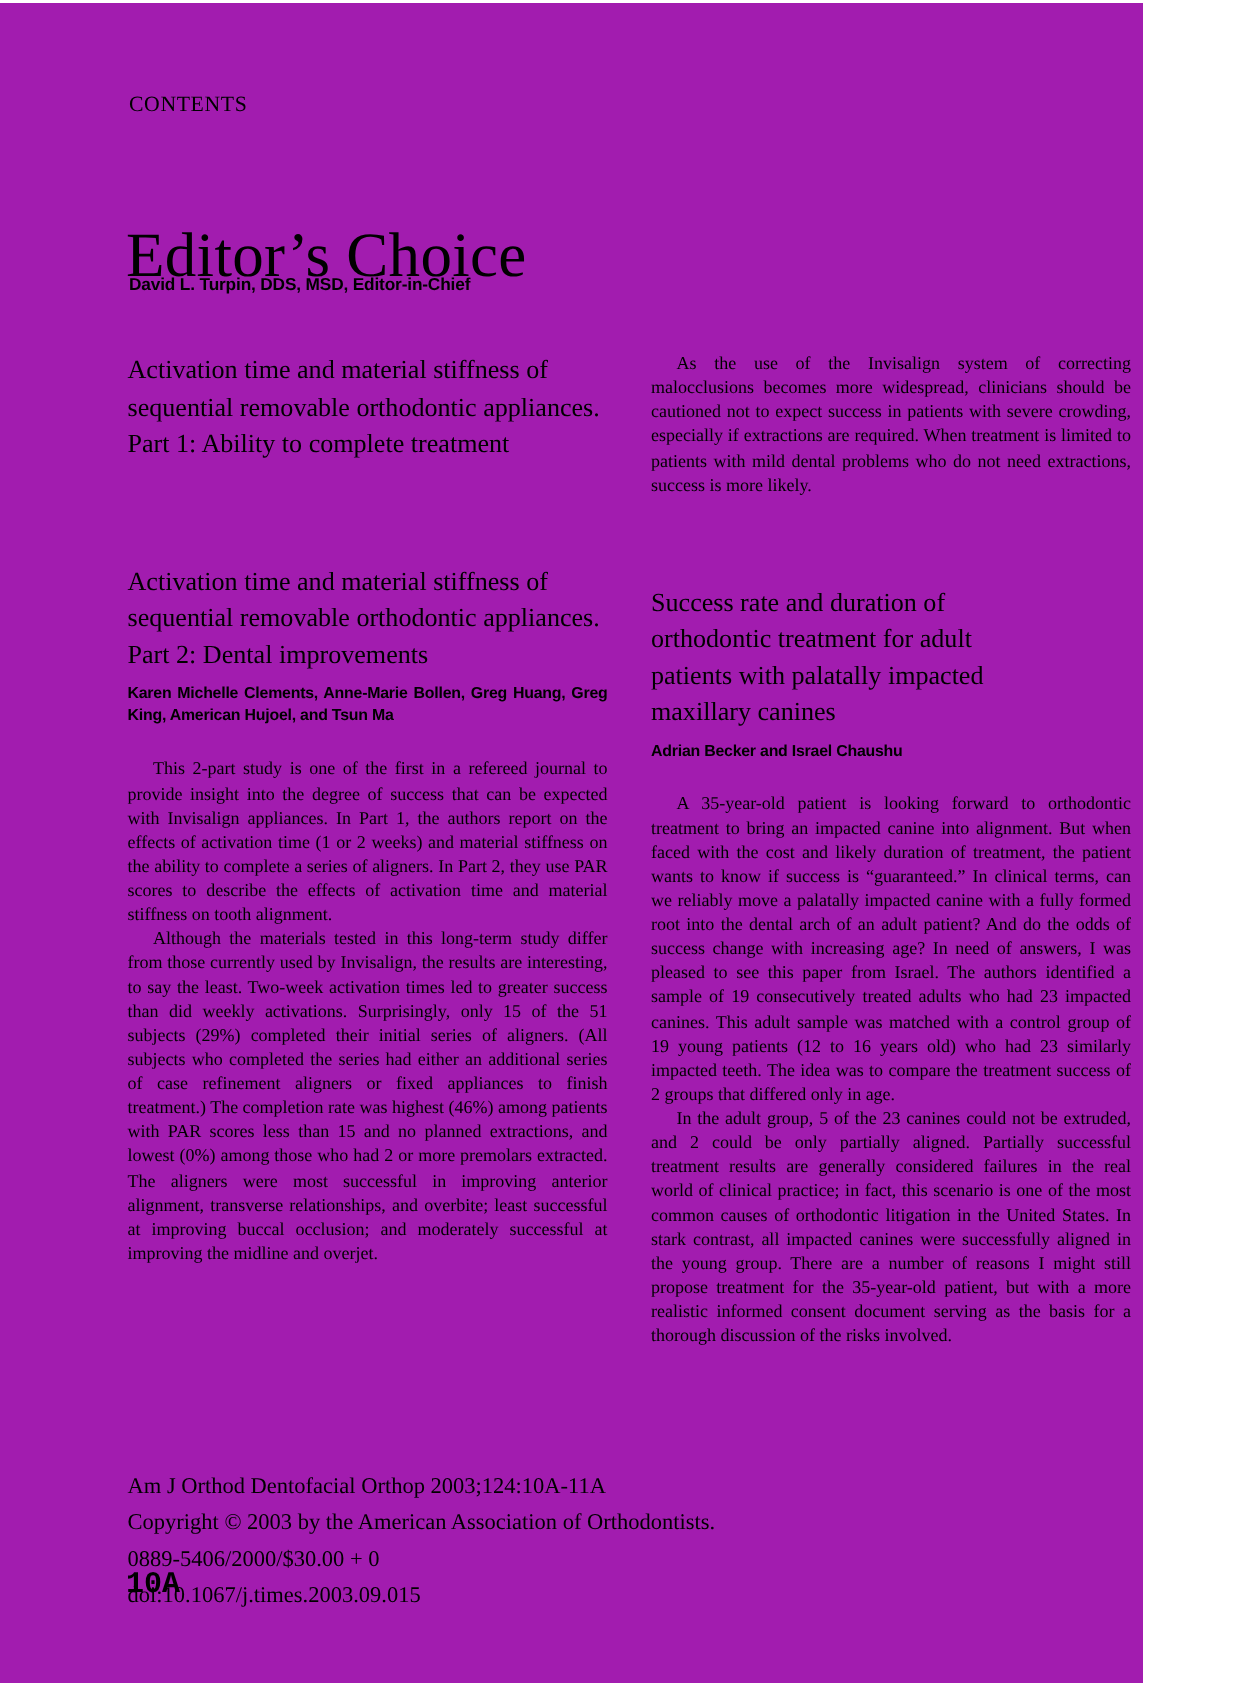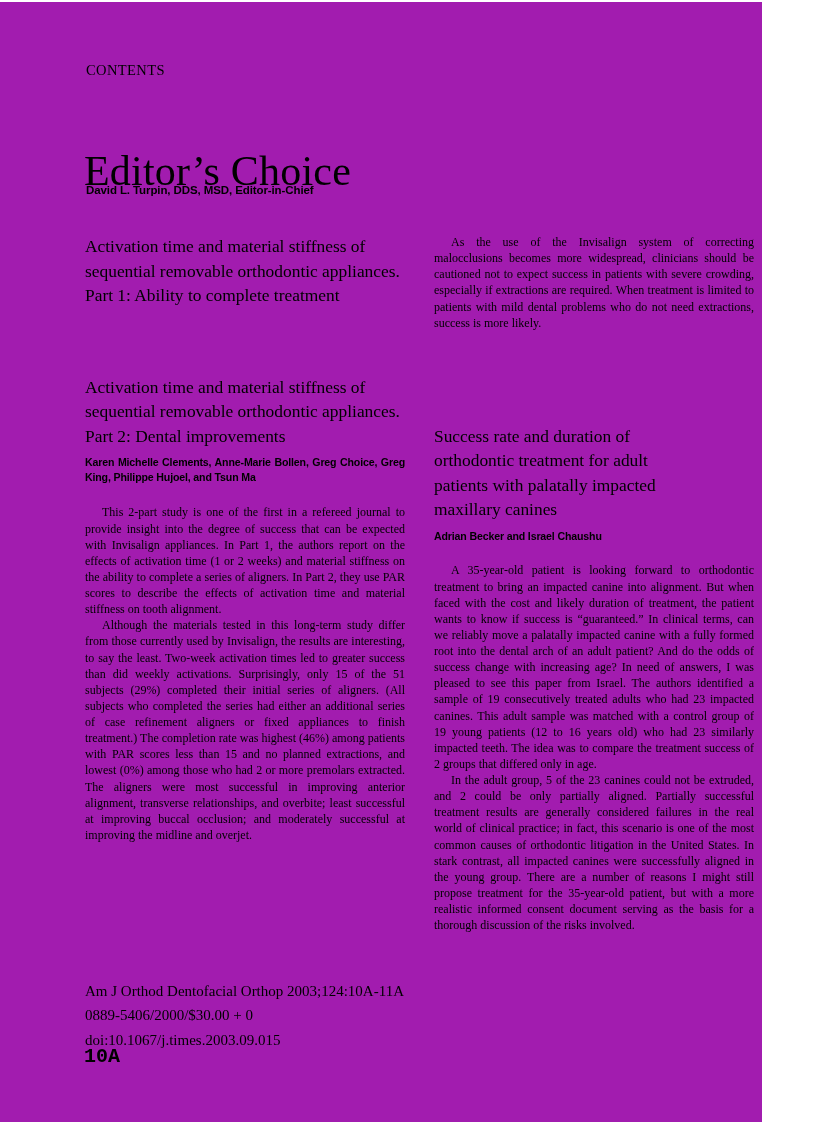--- a/index.html
+++ b/index.html
@@ -67,21 +67,21 @@
 
   .art-title {
     font-family: "Liberation Serif", "DejaVu Serif", serif;
     font-size: 17.4px;
     font-weight: normal;
     line-height: 1.41;
     margin: 0 0 7px 0;
     text-align: left;
     color: #000;
   }
-  .art-title.narrow { width: 268px; margin-top: 35px; }
+  .art-title.narrow { width: 268px; }
 
   .art-authors {
     font-family: "Liberation Sans", "DejaVu Sans", sans-serif;
     font-size: 10.6px;
     font-weight: bold;
     line-height: 1.38;
     letter-spacing: -0.15px;
     margin: 0;
     text-align: justify;
     color: #000;
@@ -135,21 +135,21 @@
 
   <div class="masthead-byline">David L. Turpin, DDS, MSD, Editor-in-Chief</div>
 
   <div class="col col-left">
 
     <h2 class="art-title">Activation time and material stiffness of sequential removable orthodontic appliances. Part 1: Ability to complete treatment</h2>
 
     <div class="gap-before-title2"></div>
 
     <h2 class="art-title">Activation time and material stiffness of sequential removable orthodontic appliances. Part 2: Dental improvements</h2>
-    <p class="art-authors">Karen Michelle Clements, Anne-Marie Bollen, Greg Choice, Greg King, Philippe Hujoel, and Tsun Ma</p>
+    <p class="art-authors">Karen Michelle Clements, Anne-Marie Bollen, Greg Huang, Greg King, American Hujoel, and Tsun Ma</p>
 
     <div class="gap-after-authors2"></div>
 
     <p class="body-par">This 2-part study is one of the first in a refereed journal to provide insight into the degree of success that can be expected with Invisalign appliances. In Part 1, the authors report on the effects of activation time (1 or 2 weeks) and material stiffness on the ability to complete a series of aligners. In Part 2, they use PAR scores to describe the effects of activation time and material stiffness on tooth alignment.</p>
     <p class="body-par">Although the materials tested in this long-term study differ from those currently used by Invisalign, the results are interesting, to say the least. Two-week activation times led to greater success than did weekly activations. Surprisingly, only 15 of the 51 subjects (29%) completed their initial series of aligners. (All subjects who completed the series had either an additional series of case refinement aligners or fixed appliances to finish treatment.) The completion rate was highest (46%) among patients with PAR scores less than 15 and no planned extractions, and lowest (0%) among those who had 2 or more premolars extracted. The aligners were most successful in improving anterior alignment, transverse relationships, and overbite; least successful at improving buccal occlusion; and moderately successful at improving the midline and overjet.</p>
   </div>
 
   <div class="col col-right">
 
     <p class="body-par">As the use of the Invisalign system of correcting malocclusions becomes more widespread, clinicians should be cautioned not to expect success in patients with severe crowding, especially if extractions are required. When treatment is limited to patients with mild dental problems who do not need extractions, success is more likely.</p>
@@ -160,19 +160,20 @@
     <p class="art-authors">Adrian Becker and Israel Chaushu</p>
 
     <div style="height:19px"></div>
 
     <p class="body-par">A 35-year-old patient is looking forward to orthodontic treatment to bring an impacted canine into alignment. But when faced with the cost and likely duration of treatment, the patient wants to know if success is “guaranteed.” In clinical terms, can we reliably move a palatally impacted canine with a fully formed root into the dental arch of an adult patient? And do the odds of success change with increasing age? In need of answers, I was pleased to see this paper from Israel. The authors identified a sample of 19 consecutively treated adults who had 23 impacted canines. This adult sample was matched with a control group of 19 young patients (12 to 16 years old) who had 23 similarly impacted teeth. The idea was to compare the treatment success of 2 groups that differed only in age.</p>
     <p class="body-par">In the adult group, 5 of the 23 canines could not be extruded, and 2 could be only partially aligned. Partially successful treatment results are generally considered failures in the real world of clinical practice; in fact, this scenario is one of the most common causes of orthodontic litigation in the United States. In stark contrast, all impacted canines were successfully aligned in the young group. There are a number of reasons I might still propose treatment for the 35-year-old patient, but with a more realistic informed consent document serving as the basis for a thorough discussion of the risks involved.</p>
   </div>
 
   <div class="footer">
     <div class="footer-line">Am J Orthod Dentofacial Orthop 2003;124:10A-11A</div>
+    <div class="footer-line">Copyright © 2003 by the American Association of Orthodontists.</div>
     <div class="footer-line">0889-5406/2000/$30.00 + 0</div>
     <div class="footer-line">doi:10.1067/j.times.2003.09.015</div>
   </div>
 
   <div class="page-number">10A</div>
 
 </div>
 
 </body></html>

